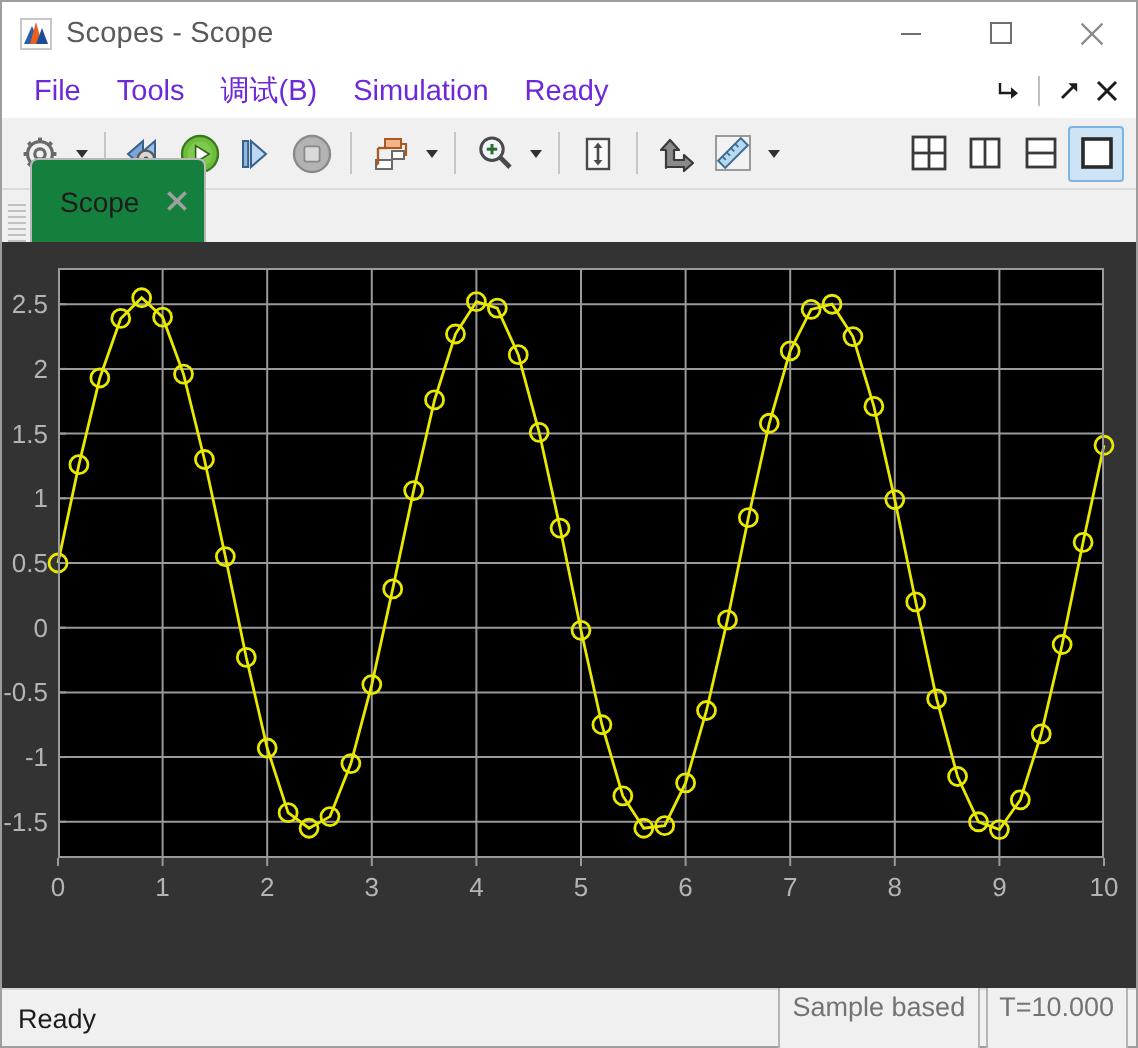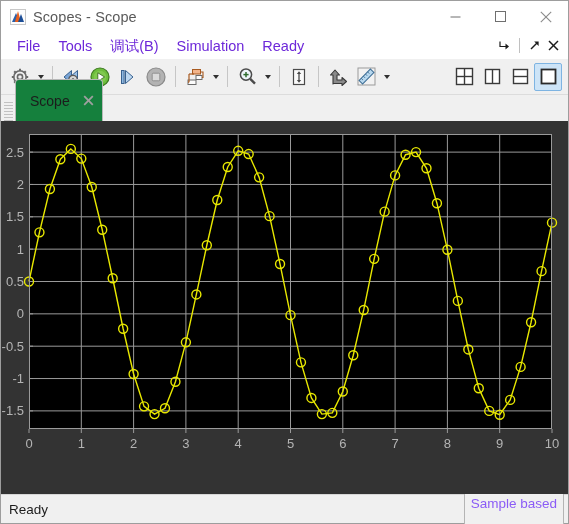--- a/index.html
+++ b/index.html
@@ -151,21 +151,21 @@
     background:#f0f0f0;
     border-top:1px solid #d6d6d6;
     display:flex;align-items:center;
     padding:0 4px 0 8px;
   }
   .status-text{font-size:13.5px;color:#1c1c1c;}
   .status-fields{margin-left:auto;display:flex;align-items:center;}
   .status-field{
     border:1px solid #b4b4b4;
     background:#f0f0f0;
-    font-size:13.5px;color:#8b5cf6;
+    font-size:13.5px;color:#737373;
     padding:2px 6px;
     height:32px;line-height:16px;box-sizing:border-box;
     margin-left:3px;
     white-space:nowrap;
   }
 </style>
 </head>
 <body>
 
 <div class="window">
@@ -505,16 +505,17 @@
         <text x="23" y="67.96052631578942" fill="#b4b4b4" font-size="13" font-family="&quot;Liberation Sans&quot;, sans-serif" text-anchor="end">2</text>
         <line x1="28" y1="31.11403508771923" x2="32" y2="31.11403508771923" stroke="#9a9a9a" stroke-width="1"></line>
         <text x="23" y="35.61403508771923" fill="#b4b4b4" font-size="13" font-family="&quot;Liberation Sans&quot;, sans-serif" text-anchor="end">2.5</text>
       </svg>
   </div>
 
   <div class="statusbar">
     <div class="status-text">Ready</div>
     <div class="status-fields">
       <div class="status-field">Sample based</div>
+      <div class="status-field">T=10.000</div>
     </div>
   </div>
 
 </div>
 
 </body></html>

